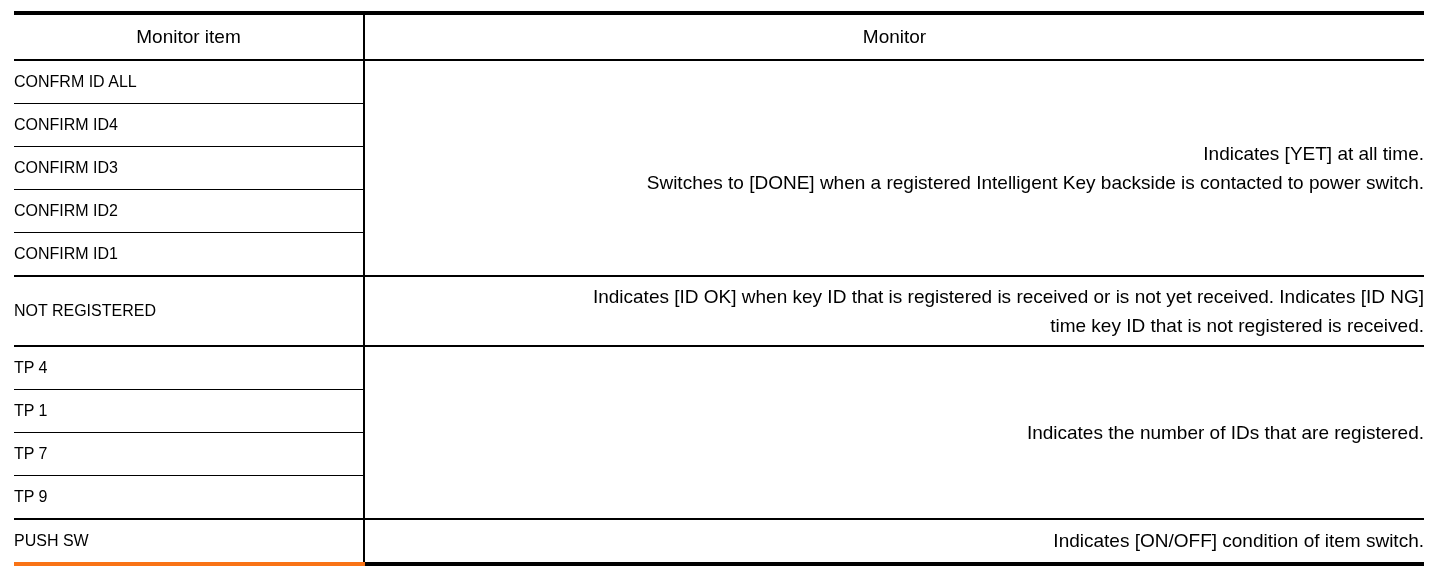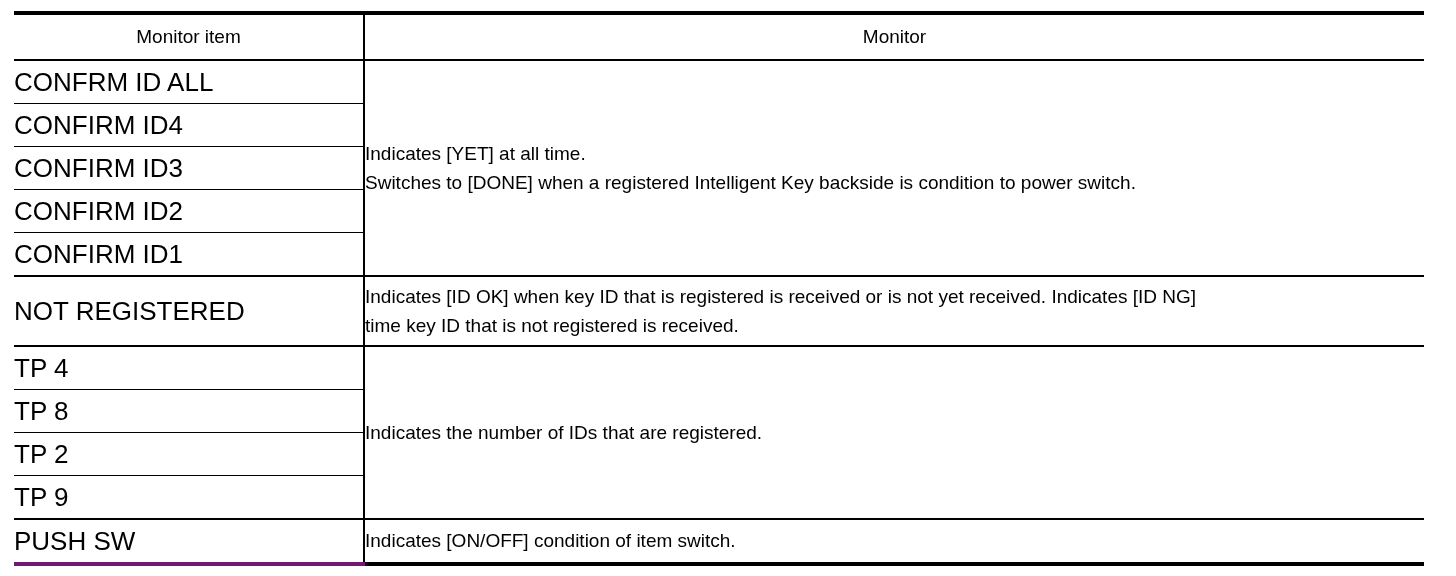--- a/index.html
+++ b/index.html
@@ -49,42 +49,42 @@
     text-align: center;
     font-size: 19px;
     border-top: 4px solid #000;
     border-bottom: 2px solid #000;
   }
   .hdr-cell.item { border-right: 2px solid #000; }
 
   
   .item-cell {
     height: 42px;
-    font-size: 26px;
+    font-size: 16px;
     padding-left: 20px;
     border-right: 2px solid #000;
     border-bottom: 1px solid #000;
     white-space: nowrap;
   }
   
   .item-cell.group-end { border-bottom: 2px solid #000; }
 
   .item-cell.tall { height: 68px; }
 
   .item-cell.table-end {
-    border-bottom: 4px solid #701a75;
+    border-bottom: 4px solid #f97316;
   }
 
   
   .content-cell {
     font-size: 19px;
     line-height: 1.55;
     padding: 0 10px 0 14px;
     border-bottom: 2px solid #000;
-    text-align: left;
+    text-align: right;
   }
   .content-cell.table-end { border-bottom: 4px solid #000; }
 
   .content-line { display: block; white-space: nowrap; }
 </style>
 </head>
 <body>
 
 <div class="sheet">
 
@@ -100,21 +100,21 @@
         <th class="hdr-cell">Monitor</th>
       </tr>
     </thead>
 
     <tbody>
 
       <tr>
         <td class="item-cell">CONFRM ID ALL</td>
         <td class="content-cell" rowspan="5">
           <span class="content-line">Indicates [YET] at all time.</span>
-          <span class="content-line">Switches to [DONE] when a registered Intelligent Key backside is condition to power switch.</span>
+          <span class="content-line">Switches to [DONE] when a registered Intelligent Key backside is contacted to power switch.</span>
         </td>
       </tr>
       <tr>
         <td class="item-cell">CONFIRM ID4</td>
       </tr>
       <tr>
         <td class="item-cell">CONFIRM ID3</td>
       </tr>
       <tr>
         <td class="item-cell">CONFIRM ID2</td>
@@ -131,24 +131,24 @@
         </td>
       </tr>
 
       <tr>
         <td class="item-cell">TP 4</td>
         <td class="content-cell" rowspan="4">
           <span class="content-line">Indicates the number of IDs that are registered.</span>
         </td>
       </tr>
       <tr>
-        <td class="item-cell">TP 8</td>
+        <td class="item-cell">TP 1</td>
       </tr>
       <tr>
-        <td class="item-cell">TP 2</td>
+        <td class="item-cell">TP 7</td>
       </tr>
       <tr>
         <td class="item-cell group-end">TP 9</td>
       </tr>
 
       <tr>
         <td class="item-cell table-end">PUSH SW</td>
         <td class="content-cell table-end">
           <span class="content-line">Indicates [ON/OFF] condition of item switch.</span>
         </td>

